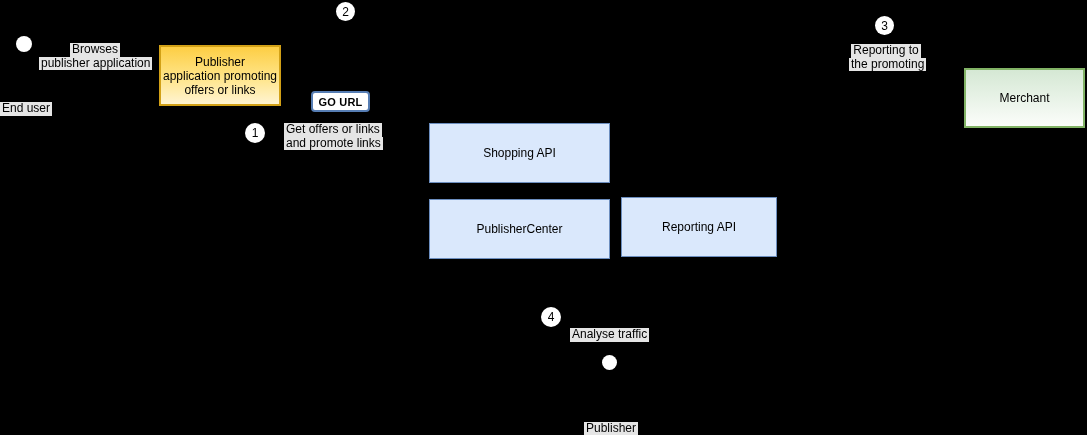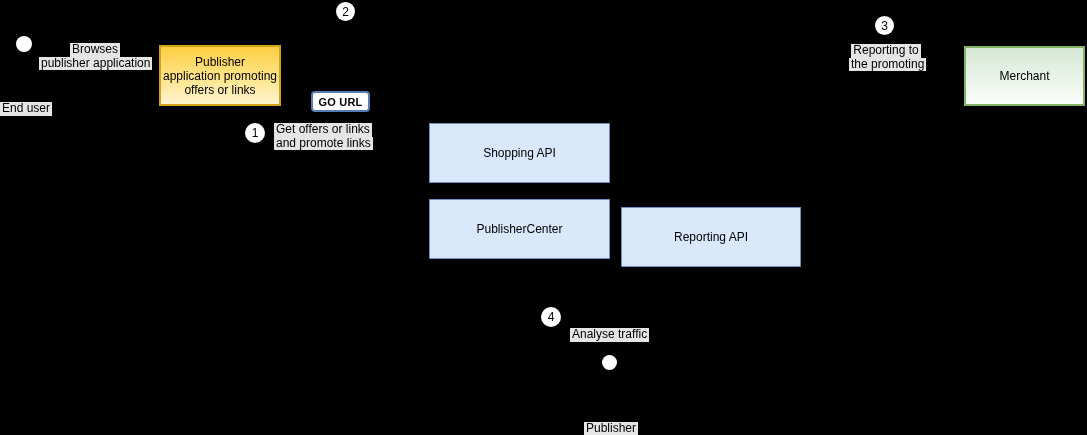--- a/index.html
+++ b/index.html
@@ -33,20 +33,21 @@
     background: #dae8fc;
     border: 1.5px solid #6c8ebf;
   }
   .node--yellow {
     background: linear-gradient(180deg, #fdce44 0%, #ffe58a 55%, #fff4d2 100%);
     border: 2px solid #d2a117;
   }
   .node--green {
     background: linear-gradient(180deg, #d5e8d4 0%, #fbfdfa 100%);
     border: 2px solid #82b366;
+    margin-top: 22px;
   }
 
   
   .gobtn {
     position: absolute;
     box-sizing: border-box;
     background: #ffffff;
     border: 2px solid #567db3;
     border-radius: 4px;
     display: flex;
@@ -116,32 +117,32 @@
     <span>2</span>
   </div>
 
   <div class="gobtn" style="left:311px; top:67px; width:59px; height:21px;margin-top:24px;">
     <span>GO URL</span>
   </div>
 
   <div class="step-circle" style="left:245px; top:123px; width:20px; height:20px;">
     <span>1</span>
   </div>
-  <div class="lbl" style="left:274px; top:123px;">
+  <div class="lbl" style="left:284px; top:123px;">
     <span>Get offers or links</span>
     <span>and promote links</span>
   </div>
 
   <div class="node node--blue" style="left:429px; top:199px; width:181px; height:60px;">
     <span>PublisherCenter</span>
   </div>
   <div class="node node--blue" style="left:429px; top:123px; width:181px; height:60px;">
     <span>Shopping API</span>
   </div>
-  <div class="node node--blue" style="left:621px; top:207px; width:180px; height:60px;">
+  <div class="node node--blue" style="left:621px; top:197px; width:156px; height:60px;">
     <span>Reporting API</span>
   </div>
 
   <div class="step-circle" style="left:875px; top:16px;">
     <span>3</span>
   </div>
   <div class="lbl lbl--center" style="left:849px; top:44px; width:74px;">
     <span>Reporting to</span>
     <span>the promoting</span>
   </div>

